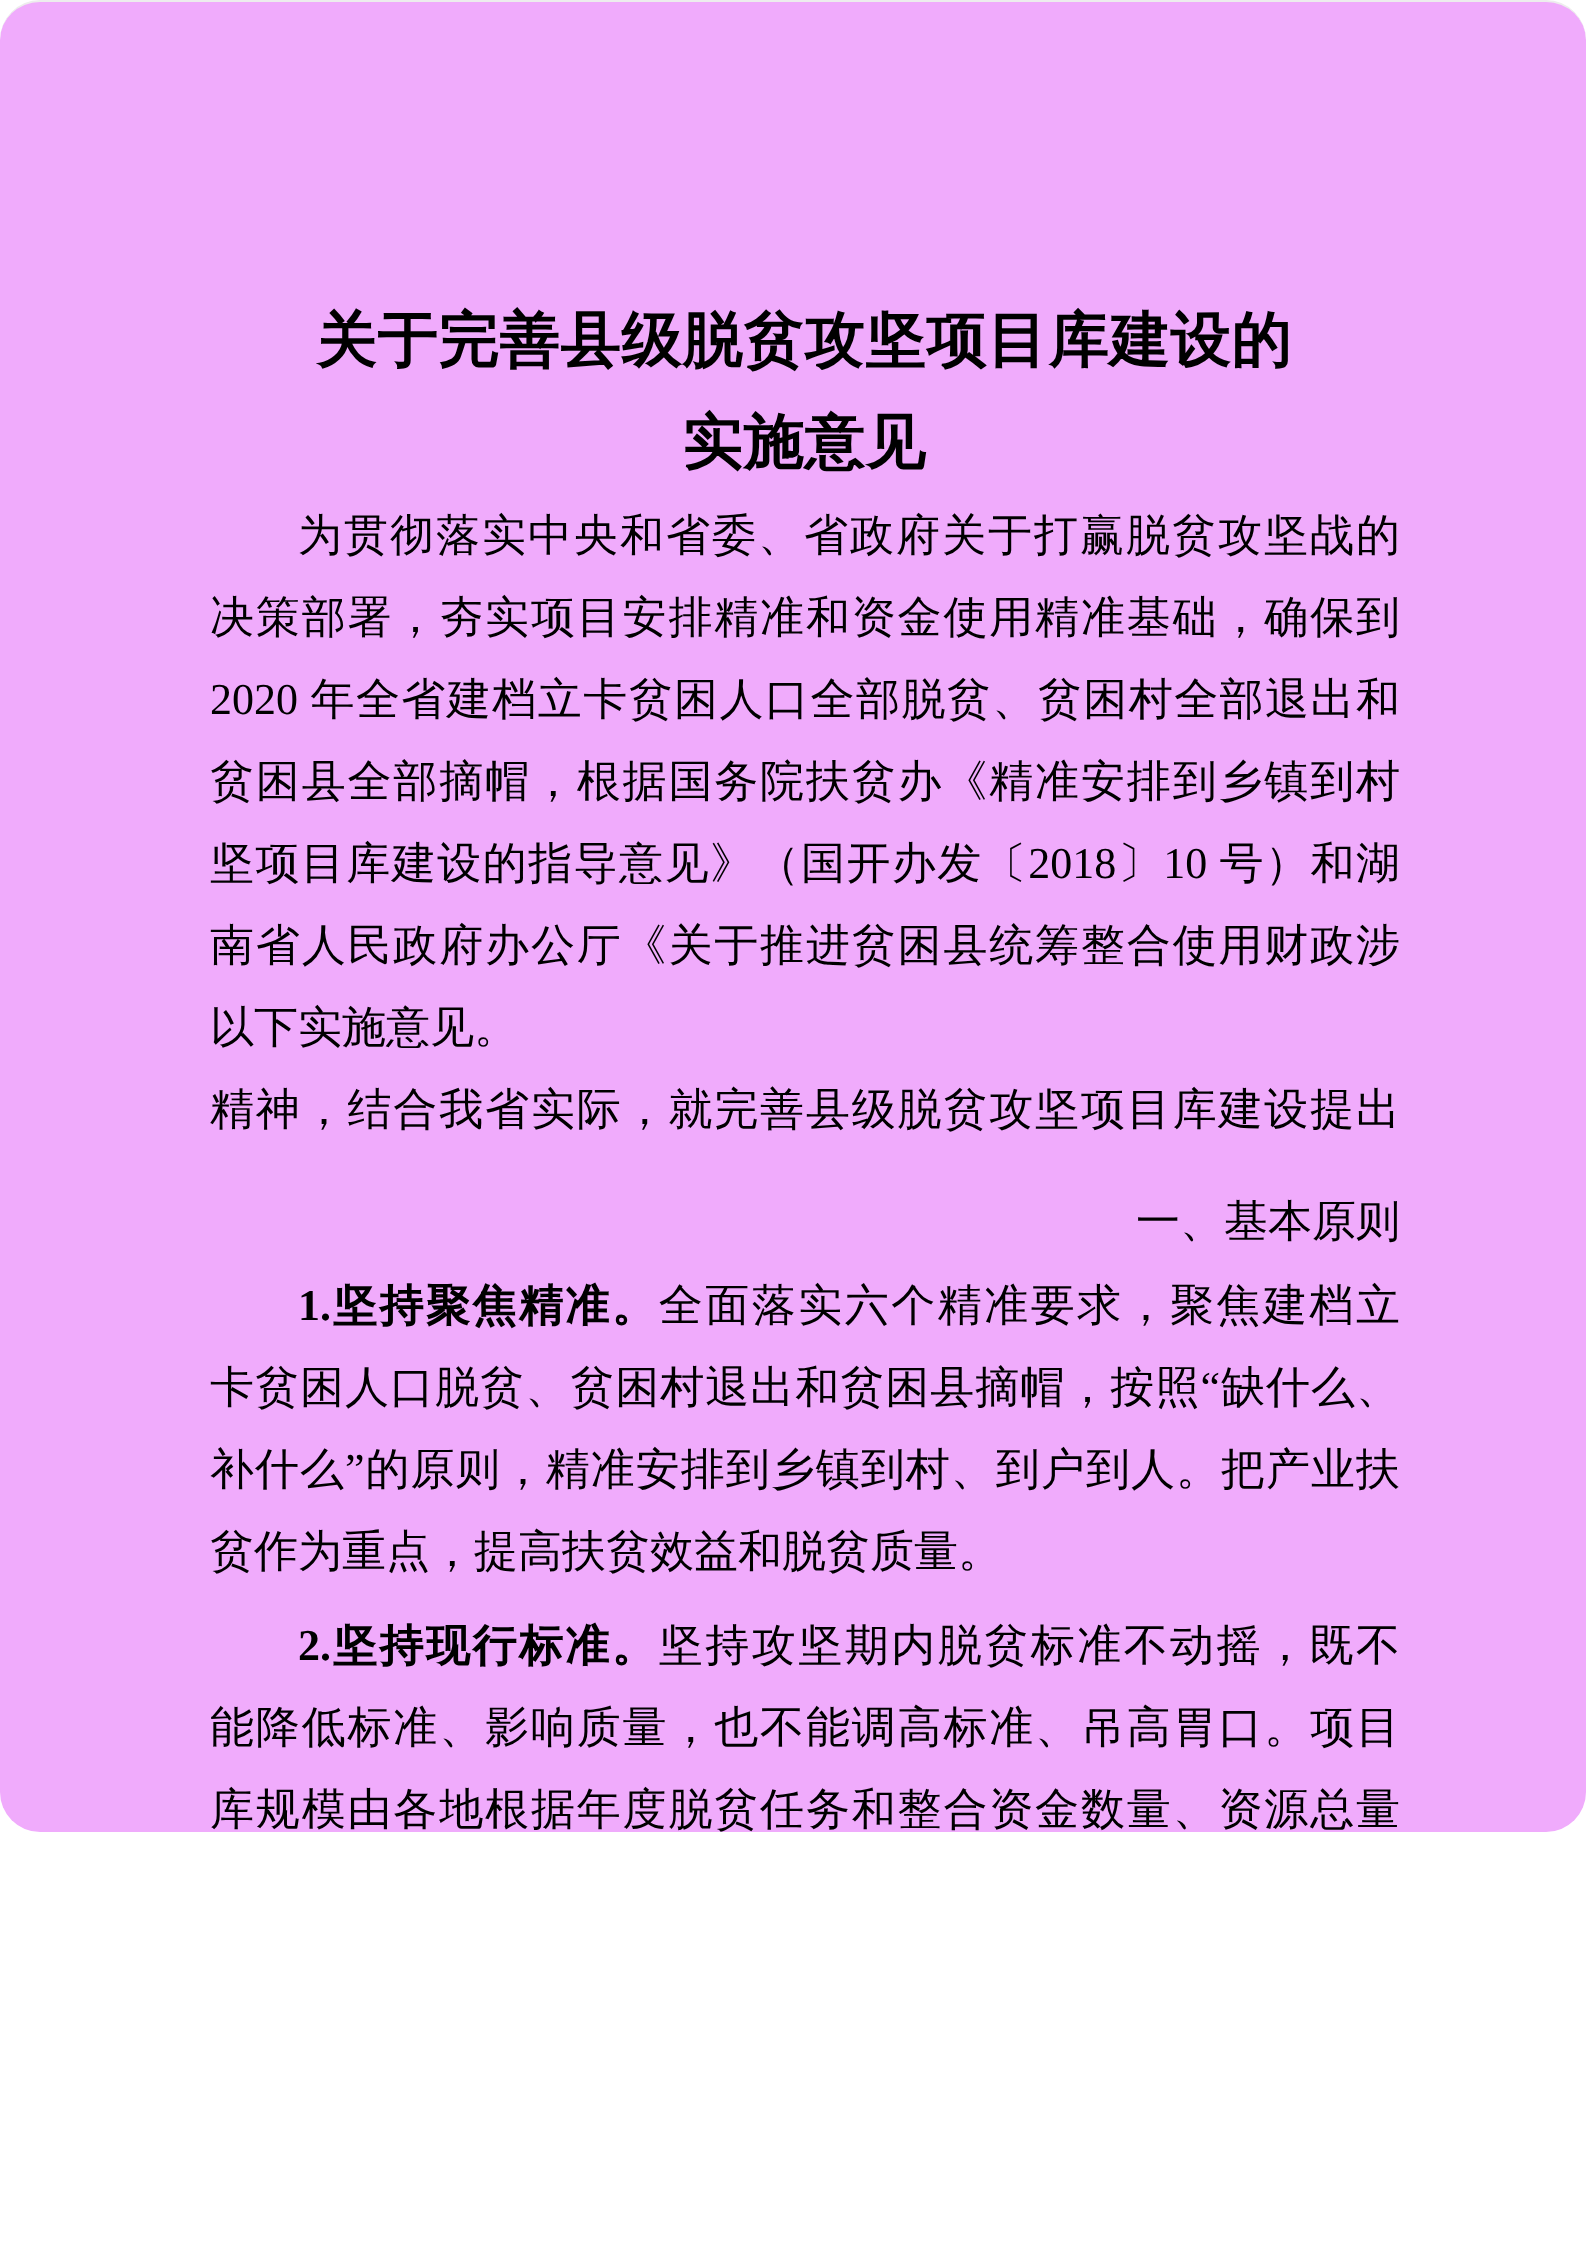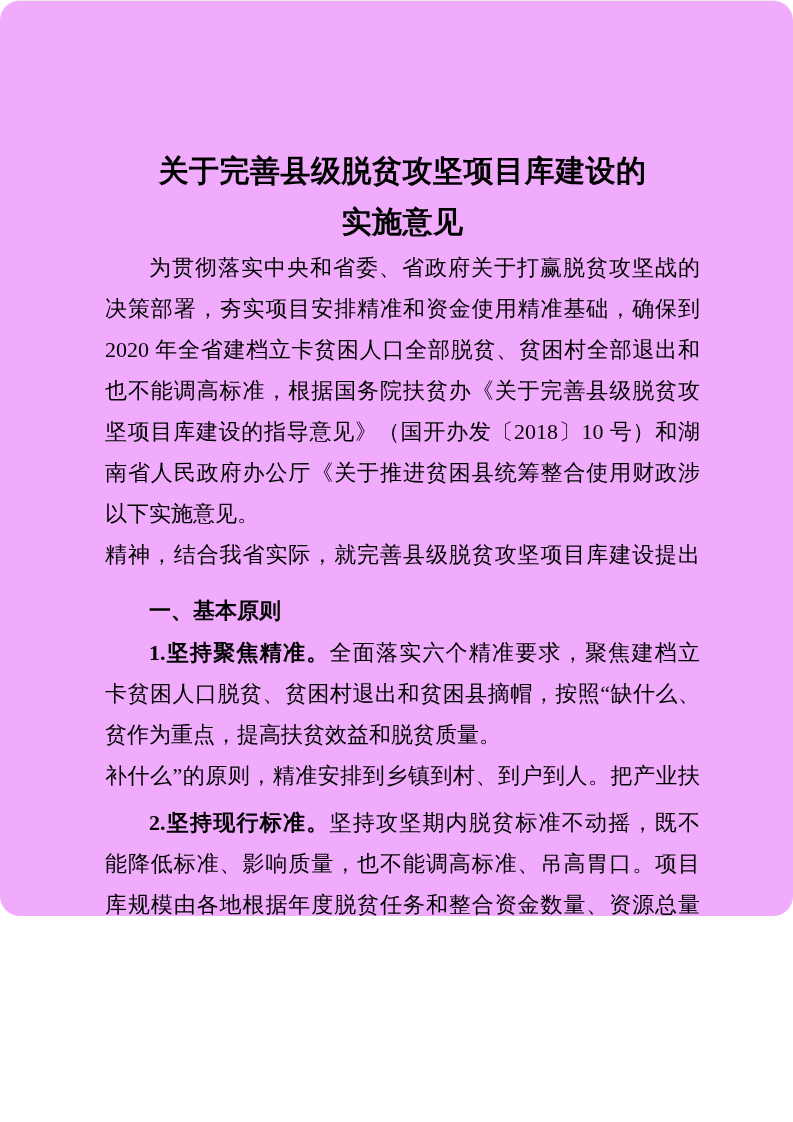--- a/index.html
+++ b/index.html
@@ -45,23 +45,24 @@
   }
   .end {
     text-align-last: left;
   }
   .indent { padding-left: 44px; }
   .lead { font-weight: bold; }
   .section-heading {
     margin-top: 15px;
     padding-left: 44px;
     font-family: "Liberation Sans", "DejaVu Sans", sans-serif;
-    font-weight: bold;
+    font-weight: normal;
     font-size: 22px;
     line-height: 41px;
+    text-align: right;
   }
   .para-2 { margin-top: 1px; }
   .para-3 { margin-top: 6px; }
   .page-footer {
     margin-top: 23px;
     padding-left: 37px;
     font-size: 18px;
     line-height: 26px;
     color: #333;
     letter-spacing: 1px;
@@ -77,36 +78,36 @@
       <span class="title-line">关于完善县级脱贫攻坚项目库建设的</span>
       <span class="title-line">实施意见</span>
     </h1>
 
     <div class="body-block">
 
       <div class="para para-1">
         <div class="line just indent">为贯彻落实中央和省委、省政府关于打赢脱贫攻坚战的</div>
         <div class="line just">决策部署，夯实项目安排精准和资金使用精准基础，确保到</div>
         <div class="line just">2020 年全省建档立卡贫困人口全部脱贫、贫困村全部退出和</div>
-        <div class="line just">也不能调高标准，根据国务院扶贫办《关于完善县级脱贫攻</div>
+        <div class="line just">贫困县全部摘帽，根据国务院扶贫办《精准安排到乡镇到村</div>
         <div class="line just">坚项目库建设的指导意见》（国开办发〔2018〕10 号）和湖</div>
         <div class="line just">南省人民政府办公厅《关于推进贫困县统筹整合使用财政涉</div>
         <div class="line just end">以下实施意见。</div>
         <div class="line just">精神，结合我省实际，就完善县级脱贫攻坚项目库建设提出</div>
       </div>
 
       <div class="section-heading">一、基本原则</div>
 
       <div class="para para-2">
         <div class="line just indent">
           <span class="lead">1.坚持聚焦精准。</span><span>全面落实六个精准要求，聚焦建档立</span>
         </div>
         <div class="line just">卡贫困人口脱贫、贫困村退出和贫困县摘帽，按照“缺什么、</div>
+        <div class="line just">补什么”的原则，精准安排到乡镇到村、到户到人。把产业扶</div>
         <div class="line just end">贫作为重点，提高扶贫效益和脱贫质量。</div>
-        <div class="line just">补什么”的原则，精准安排到乡镇到村、到户到人。把产业扶</div>
       </div>
 
       <div class="para para-3">
         <div class="line just indent">
           <span class="lead">2.坚持现行标准。</span><span>坚持攻坚期内脱贫标准不动摇，既不</span>
         </div>
         <div class="line just">能降低标准、影响质量，也不能调高标准、吊高胃口。项目</div>
         <div class="line just">库规模由各地根据年度脱贫任务和整合资金数量、资源总量</div>
       </div>
 

